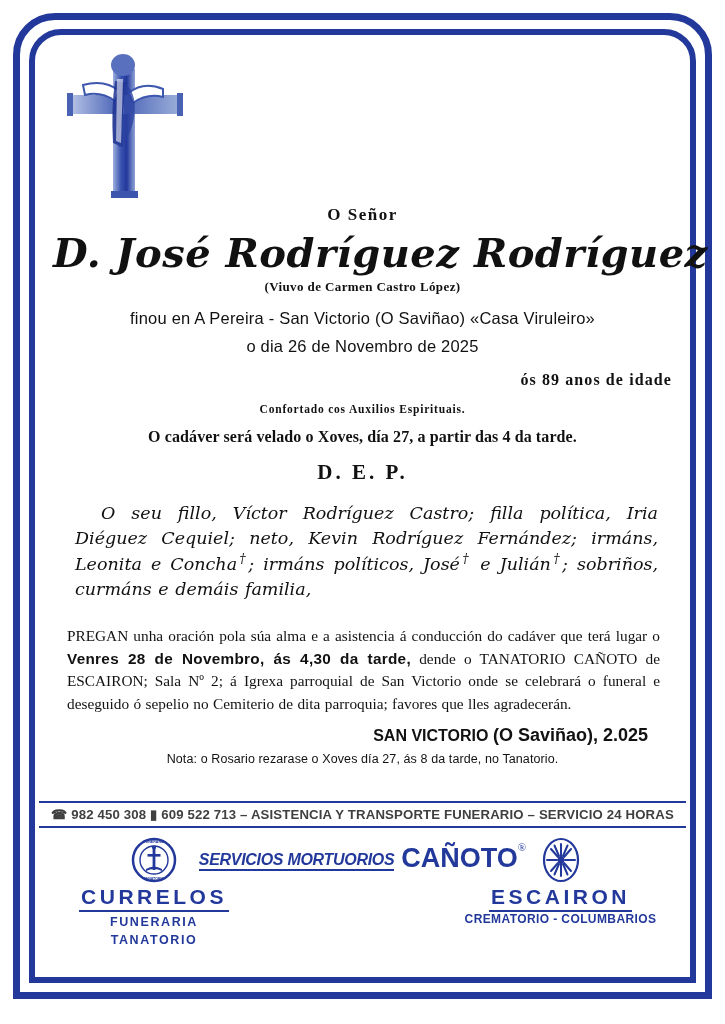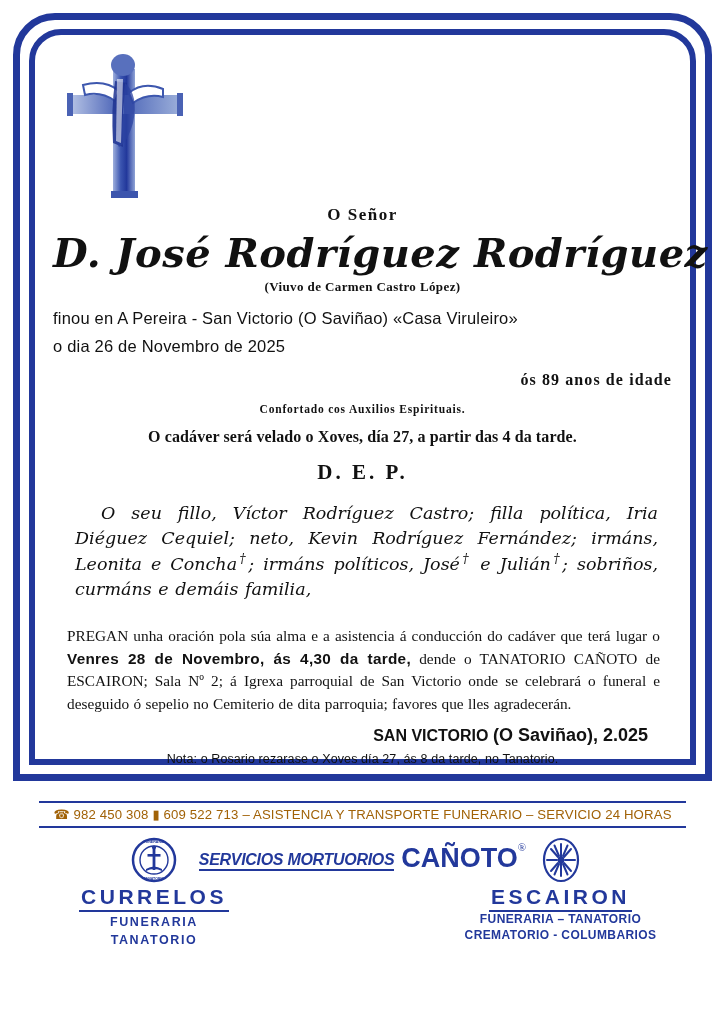--- a/index.html
+++ b/index.html
@@ -15,21 +15,21 @@
     color: #111;
     overflow: hidden;
   }
 
   
   #notice-card {
     position: absolute;
     left: 13px;
     top: 13px;
     width: 699px;
-    height: 768px;
+    height: 986px;
     box-sizing: border-box;
     border: 7px solid #22389b;
     border-radius: 42px 42px 0 0;
     background: #ffffff;
   }
   #notice-card-inner {
     position: absolute;
     left: 9px;
     top: 9px;
     right: 9px;
@@ -76,21 +76,21 @@
   }
   .spouse {
     text-align: center;
     font-family: "Liberation Serif", serif;
     font-weight: bold;
     font-size: 13px;
     letter-spacing: 0.4px;
     margin-top: 5px;
   }
   .died-place, .died-date {
-    text-align: left;
+    text-align: center;
     font-family: "Liberation Sans", sans-serif;
     font-size: 16.5px;
     letter-spacing: 0.2px;
   }
   .died-place { margin-top: 14px; }
   .died-date { margin-top: 9px; }
   .age {
     text-align: right;
     font-family: "Liberation Serif", serif;
     font-weight: bold;
@@ -174,23 +174,23 @@
   
   .phone-band {
     position: absolute;
     left: 4px;
     right: 4px;
     top: 766px;
     border-top: 2.5px solid #22389b;
     border-bottom: 2.5px solid #22389b;
     padding: 4px 0 4px 0;
     text-align: center;
-    color: #a16207;
-    font-family: "Liberation Sans", sans-serif;
-    font-weight: normal;
+    color: #404040;
+    font-family: "Liberation Sans", sans-serif;
+    font-weight: bold;
     font-size: 13.2px;
     letter-spacing: 0.15px;
     white-space: nowrap;
   }
   .phone-band .glyph { font-size: 13px; }
 
   
   .footer {
     position: absolute;
     left: 4px;
@@ -405,21 +405,20 @@
               <line x1="10" y1="34" x2="17" y2="26"></line>
               <line x1="30" y1="34" x2="23" y2="26"></line>
               <line x1="13.5" y1="8.5" x2="18" y2="19"></line>
               <line x1="26.5" y1="8.5" x2="22" y2="19"></line>
               <line x1="13.5" y1="37.5" x2="18" y2="27"></line>
               <line x1="26.5" y1="37.5" x2="22" y2="27"></line>
             </g>
             <circle cx="20" cy="23" r="3.4" fill="#22389b"></circle>
           </svg>
           <div class="brand-title">ESCAIRON</div>
-          <div class="brand-sub2">FUNERARIA – TANATORIO</div>
           <div class="brand-sub2">CREMATORIO - COLUMBARIOS</div>
         </div>
 
       </div>
 
     </div>
   </div>
 </div>
 
 </body></html>

